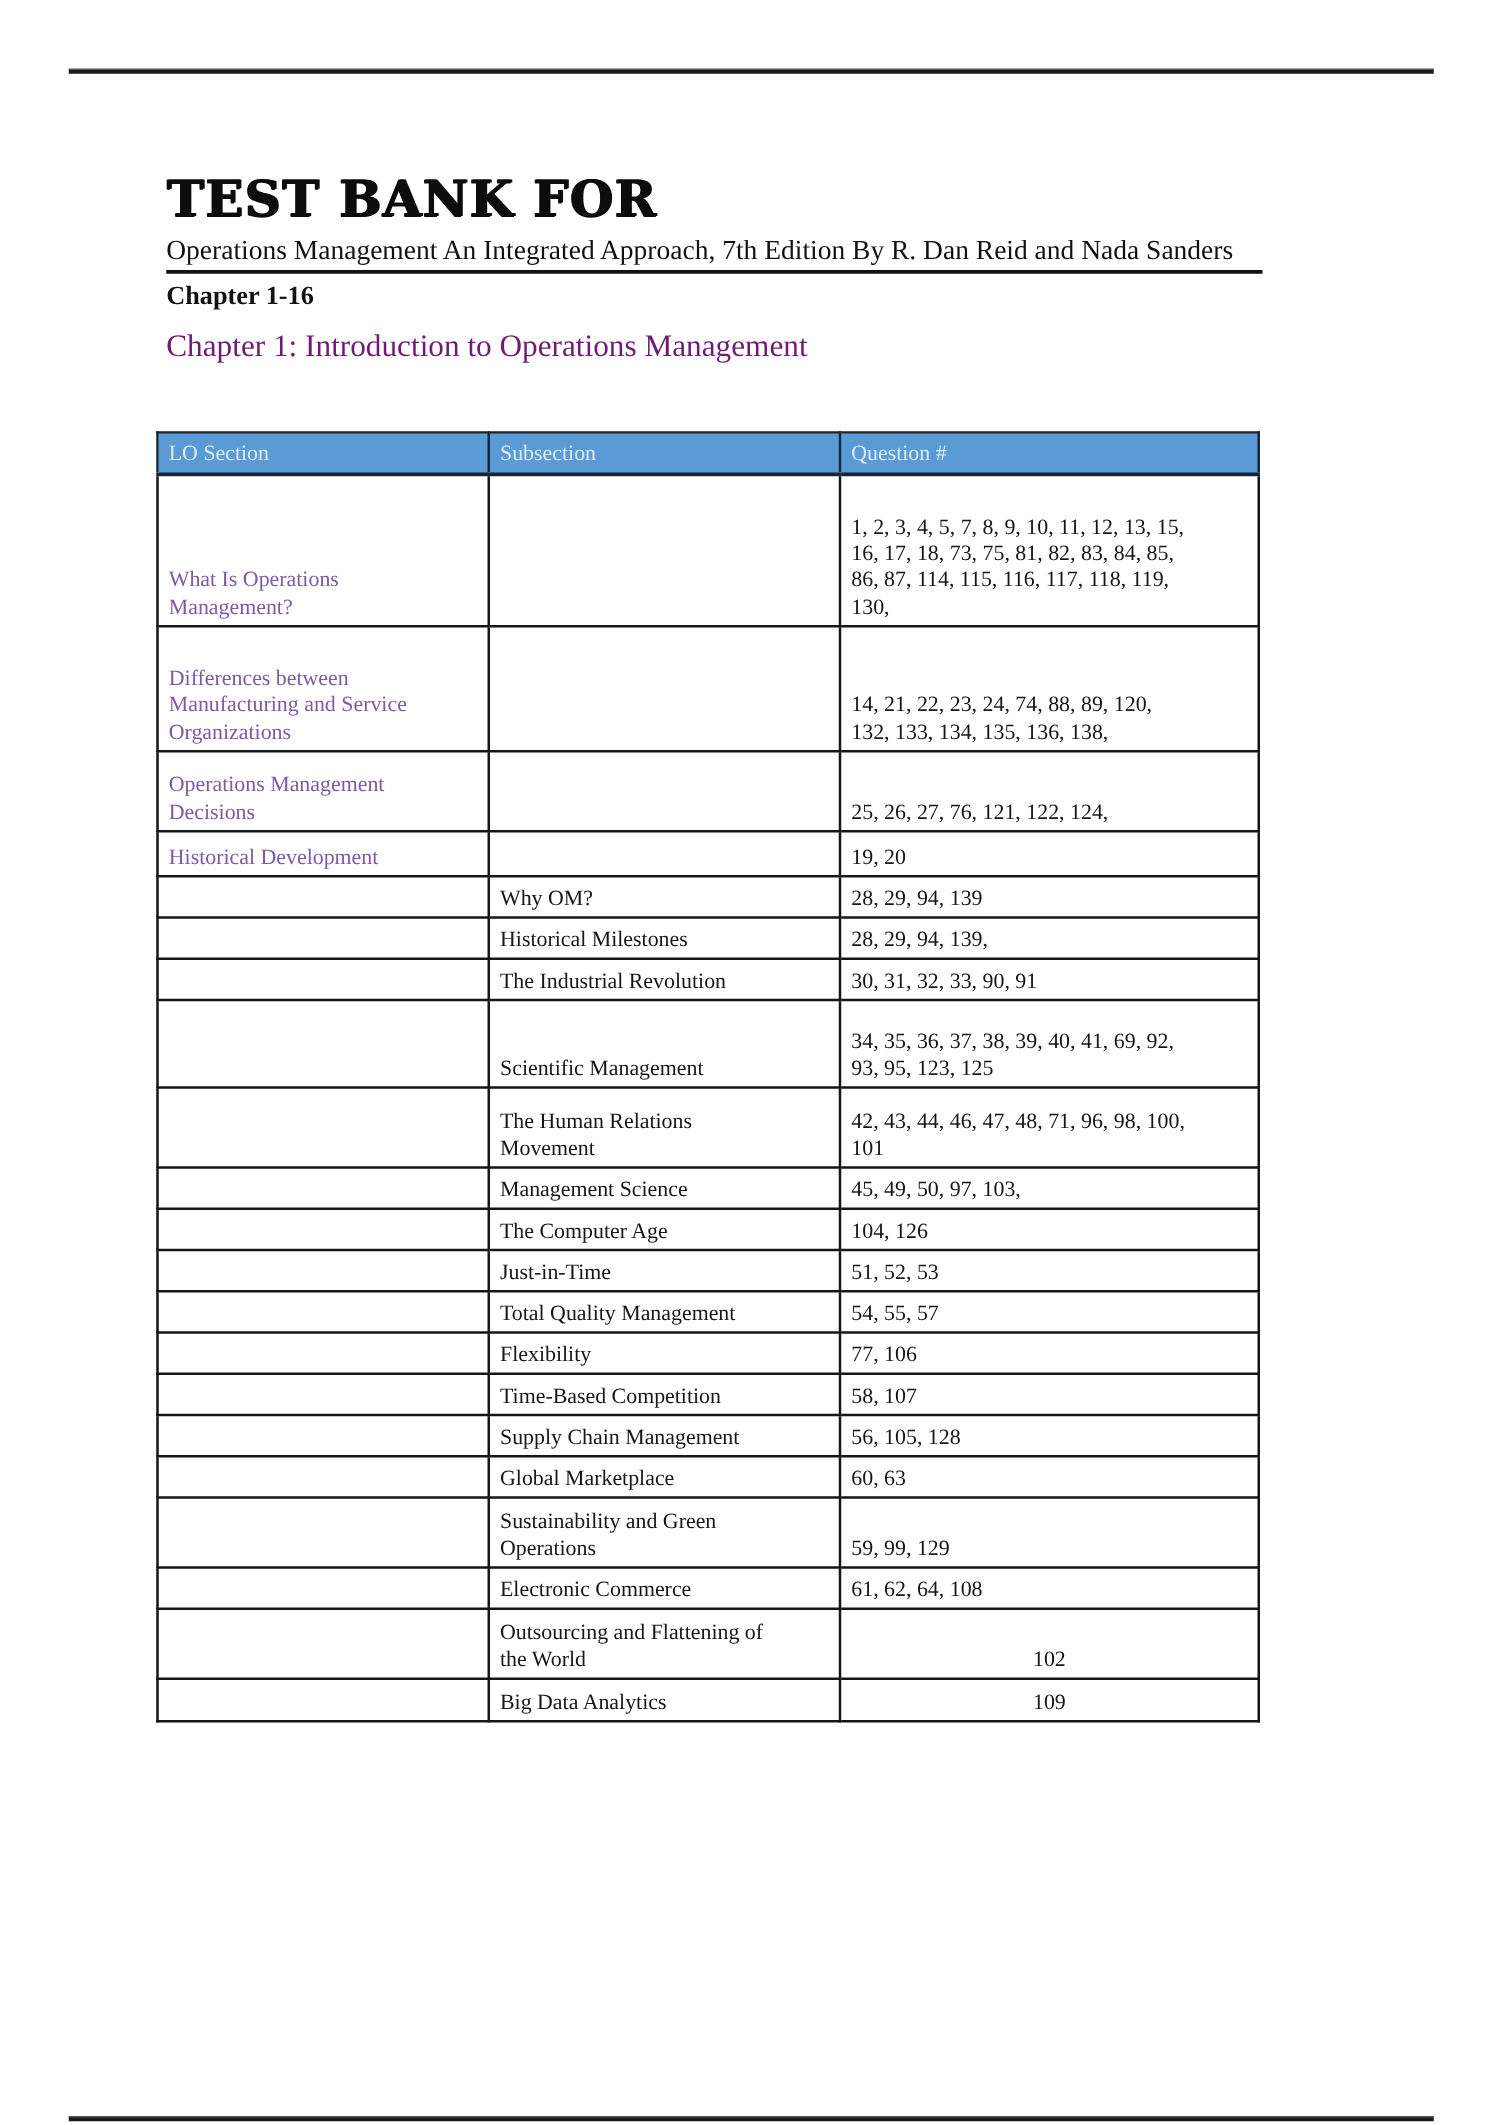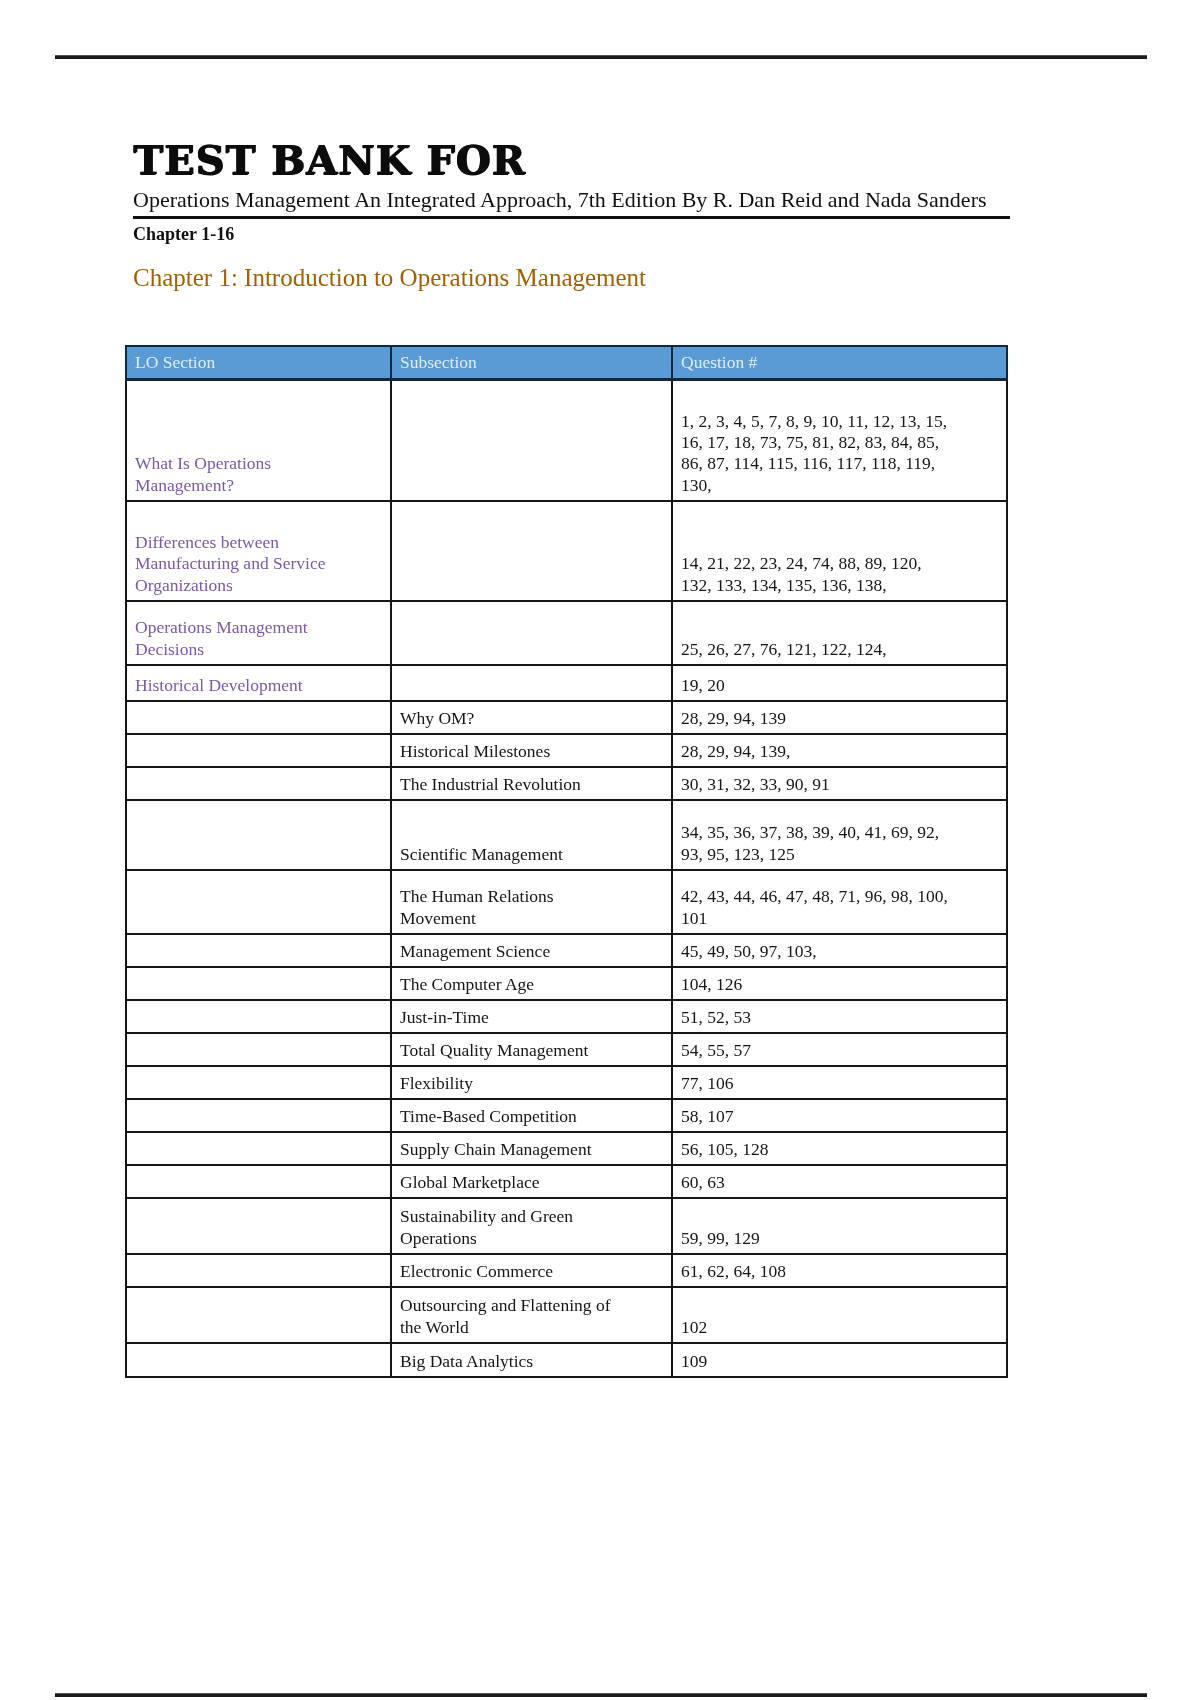--- a/index.html
+++ b/index.html
@@ -10,33 +10,33 @@
     background: #1a1a1a; border-top: 1px solid #555; }
   .rule-top { top: 55px; }
   .rule-bottom { top: 1693px; }
 
   .header-block { position: absolute; left: 133px; top: 140px; width: 920px; }
   .main-title { font-family: "DejaVu Serif", serif; font-size: 40px; font-weight: 700;
     letter-spacing: 1px; color: #0c0c0c; text-shadow: 1.3px 0 0 #0c0c0c, 0 0.6px 0 #0c0c0c;
     line-height: 1.0; }
   .sub-title { font-size: 22px; margin-top: 7px; color: #111; white-space: nowrap; }
   .sub-underline { margin-top: 3px; width: 877px; height: 3px; background: #111; }
-  .chapter-range { font-size: 18px; font-weight: 700; margin-top: 5px; color: #111; }
+  .chapter-range { font-size: 21px; font-weight: 700; margin-top: 5px; color: #111; }
   .chapter-heading { position: absolute; left: 133px; top: 264px; font-size: 25px;
-    color: #a16207; }
+    color: #701a75; }
 
   table.lo-table { position: absolute; left: 125px; top: 345px; width: 881px;
     border-collapse: collapse; table-layout: fixed; }
   .lo-table th, .lo-table td { border: 2px solid #161616; vertical-align: bottom;
     text-align: left; padding: 2px 8px 4px 8px; font-size: 17.5px; line-height: 1.22;
     white-space: pre-line; overflow: hidden; }
   .lo-table th { background: #5b9bd5; color: #dcebf7; font-weight: 400;
     height: 33px; border-color: #152638; border-bottom-width: 3px; }
   .lo-table td.lo { color: #7b5aa6; }
-  .lo-table td.right { text-align: left; }
+  .lo-table td.right { text-align: center; }
 </style>
 </head>
 <body>
 
 <div class="page-rule rule-top"></div>
 
 <div class="header-block">
   <div class="main-title">TEST BANK FOR</div>
   <div class="sub-title">Operations Management An Integrated Approach, 7th Edition By R. Dan Reid and Nada Sanders</div>
   <div class="sub-underline"></div>

